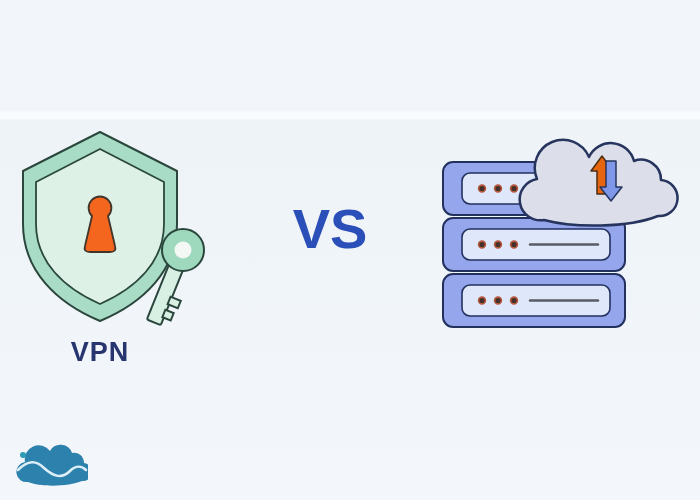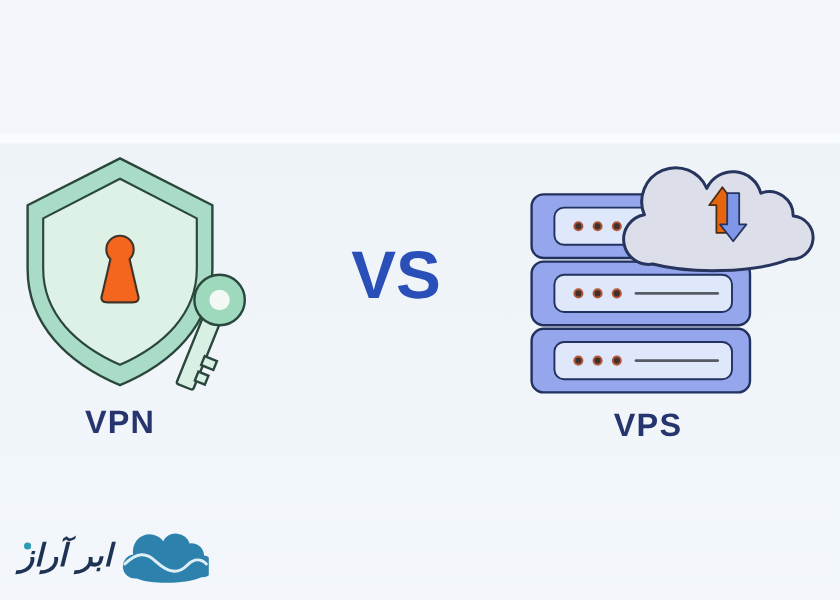--- a/index.html
+++ b/index.html
@@ -116,24 +116,22 @@
       </g>
     </g>
     <g>
       <path d="M106,95 a20,20 0 0 1 -7,-41 a28,28 0 0 1 52,-22 a24,24 0 0 1 45,4 a20,20 0 0 1 27,19 a16,16 0 0 1 -3,36 C190,103 136,103 106,95 Z" fill="#dcdfe9" stroke="#27355e" stroke-width="2.5" stroke-linejoin="round"></path>
       <polygon points="164,31 153,46 159,46 159,69 169,69 169,46 175,46" fill="#e8650f" stroke="#4a2c12" stroke-width="1.5" stroke-linejoin="round"></polygon>
       <polygon points="168,36 178,36 178,62 184,62 173,76 162,62 168,62" fill="#7e97e8" stroke="#27355e" stroke-width="1.5" stroke-linejoin="round"></polygon>
     </g>
   </svg>
 
   <div class="side-label vpn-label">VPN</div>
-  <div class="side-label vps-label">VPS</div>
 
   <div class="brand">
-    <div class="wordmark">ابر آراز</div>
     <svg class="brand-cloud" viewBox="0 0 72 52">
       <path d="M12,46 a10,10 0 0 1 -3,-20 a14,14 0 0 1 25,-11 a12,12 0 0 1 22,2 a10,10 0 0 1 12,10 a9,9 0 0 1 -2,18 C52,51 24,51 12,46 Z" fill="#2d81ad"></path>
       <path d="M2,34 C12,24 20,24 28,32 C38,41 46,43 54,35 C60,29 66,30 70,34" fill="none" stroke="#ddeef7" stroke-width="2.5" stroke-linecap="round"></path>
     </svg>
   </div>
   <div class="accent-dot"></div>
 
 </div>
 
 </body></html>

